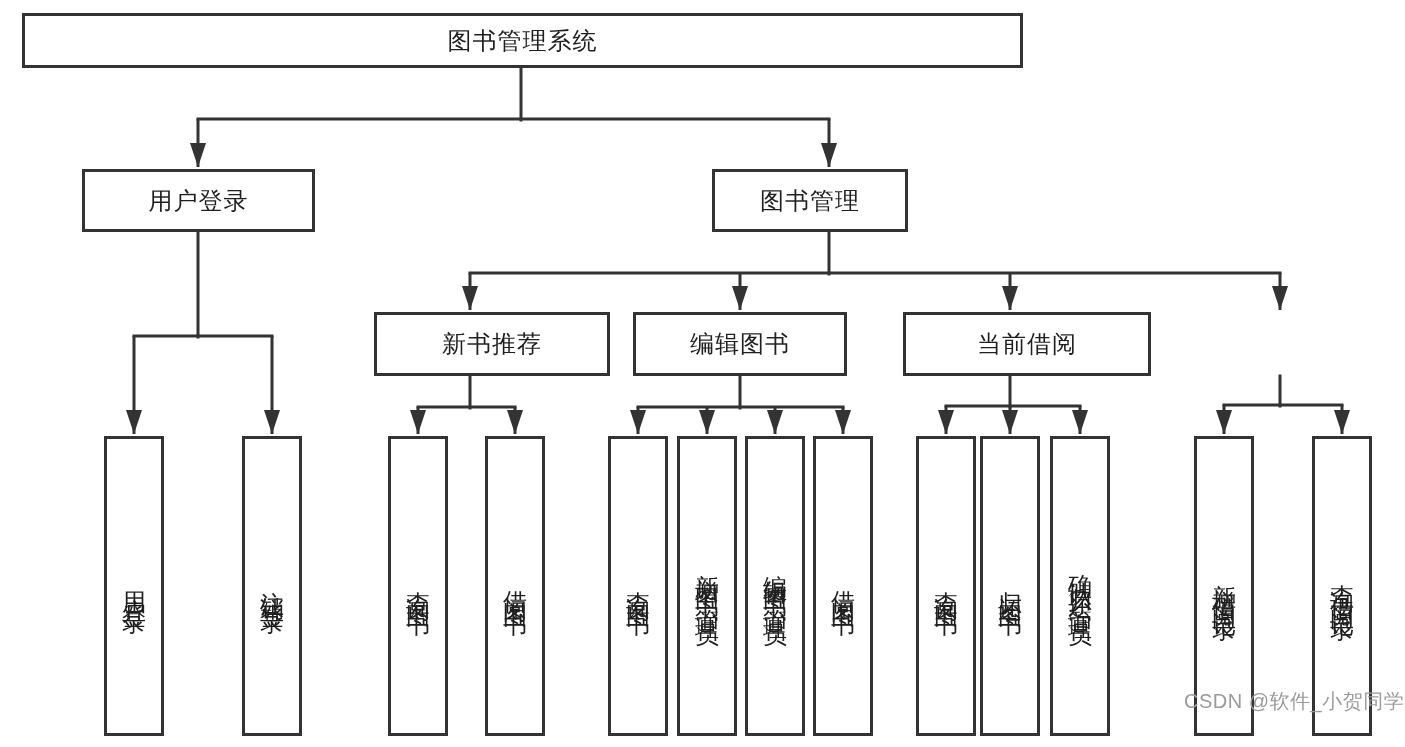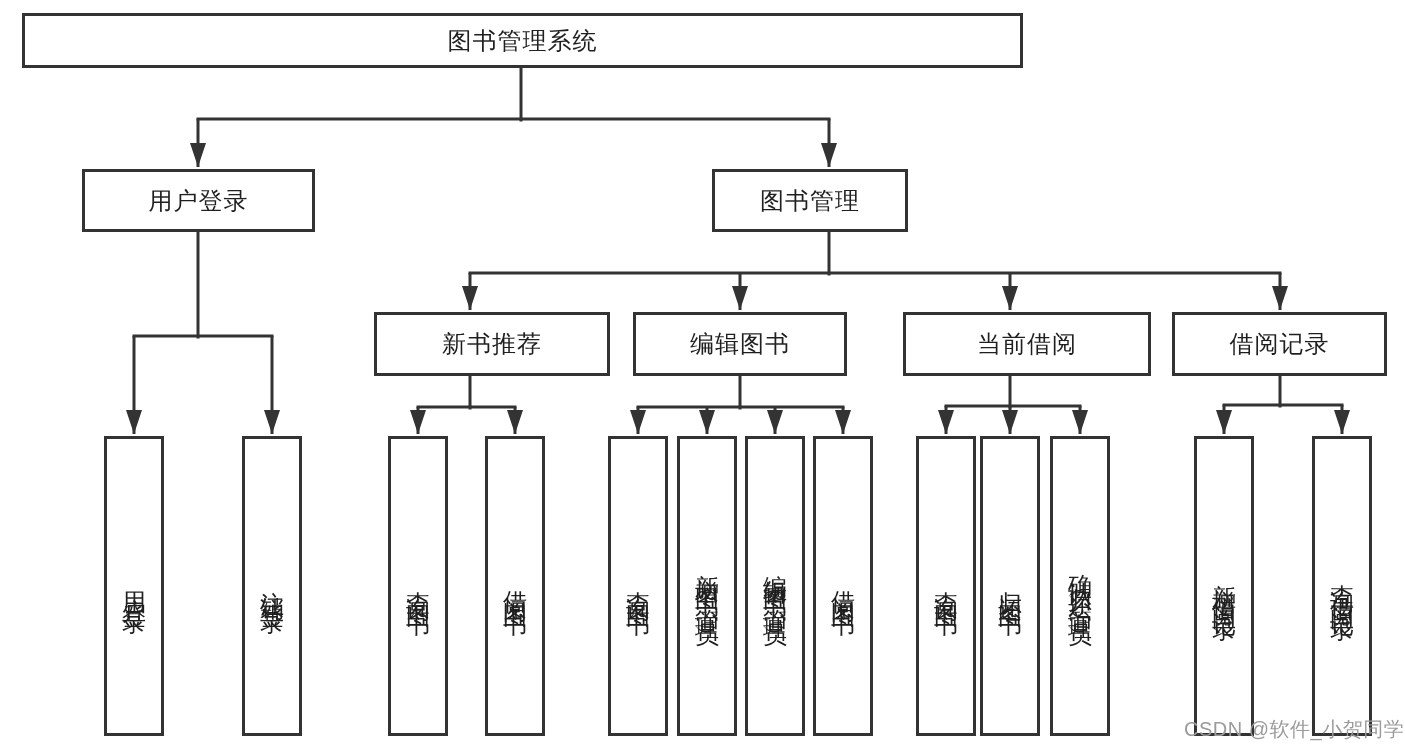--- a/index.html
+++ b/index.html
@@ -12,21 +12,21 @@
     position:absolute;box-sizing:border-box;border:3px solid #333333;background:#ffffff;
     display:flex;align-items:center;justify-content:center;color:#1f1f1f;
   }
   .h-label{font-size:24px;letter-spacing:1px;white-space:nowrap;}
   .leaf{font-size:24px;}
   .leaf .v-label{
     writing-mode:vertical-rl;text-orientation:mixed;
     letter-spacing:7px;line-height:1;white-space:nowrap;
   }
   .watermark{
-    position:absolute;left:1184px;top:717px;font-size:20px;line-height:24px;
+    position:absolute;left:1184px;top:689px;font-size:20px;line-height:24px;
     color:#9b9b9b;white-space:nowrap;z-index:5;letter-spacing:0.5px;
   }
 </style>
 </head>
 <body>
 
 <div class="stage">
 
   <svg class="wires" width="1405" height="747" viewBox="0 0 1405 747" stroke="#333333" stroke-width="3" fill="none">
     <defs>
@@ -89,23 +89,20 @@
 
   <div class="box" style="left:374px;top:312px;width:236px;height:64px">
     <span class="h-label">新书推荐</span>
   </div>
   <div class="box" style="left:633px;top:312px;width:214px;height:64px">
     <span class="h-label">编辑图书</span>
   </div>
   <div class="box" style="left:903px;top:312px;width:248px;height:64px">
     <span class="h-label">当前借阅</span>
   </div>
-  <div class="box" style="left:1172px;top:312px;width:215px;height:64px">
-    <span class="h-label">借阅记录</span>
-  </div>
 
   <div class="box leaf" style="left:104px;top:436px;width:60px;height:300px">
     <span class="v-label">用户登录</span>
   </div>
   <div class="box leaf" style="left:242px;top:436px;width:60px;height:300px">
     <span class="v-label">注销登录</span>
   </div>
 
   <div class="box leaf" style="left:388px;top:436px;width:60px;height:300px">
     <span class="v-label">查询图书</span>

